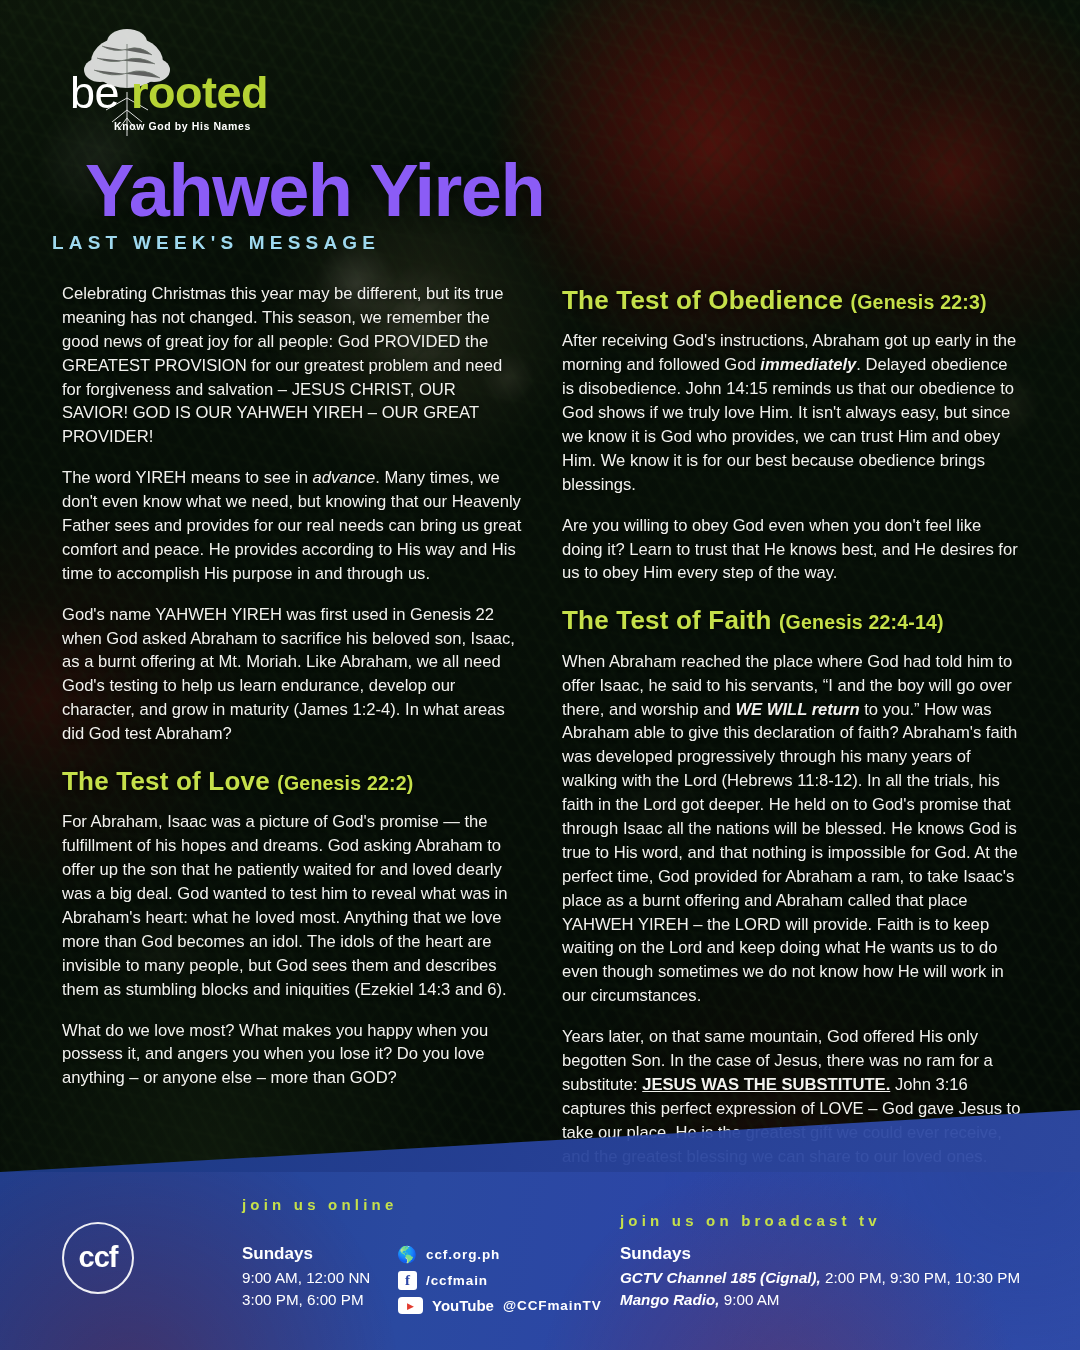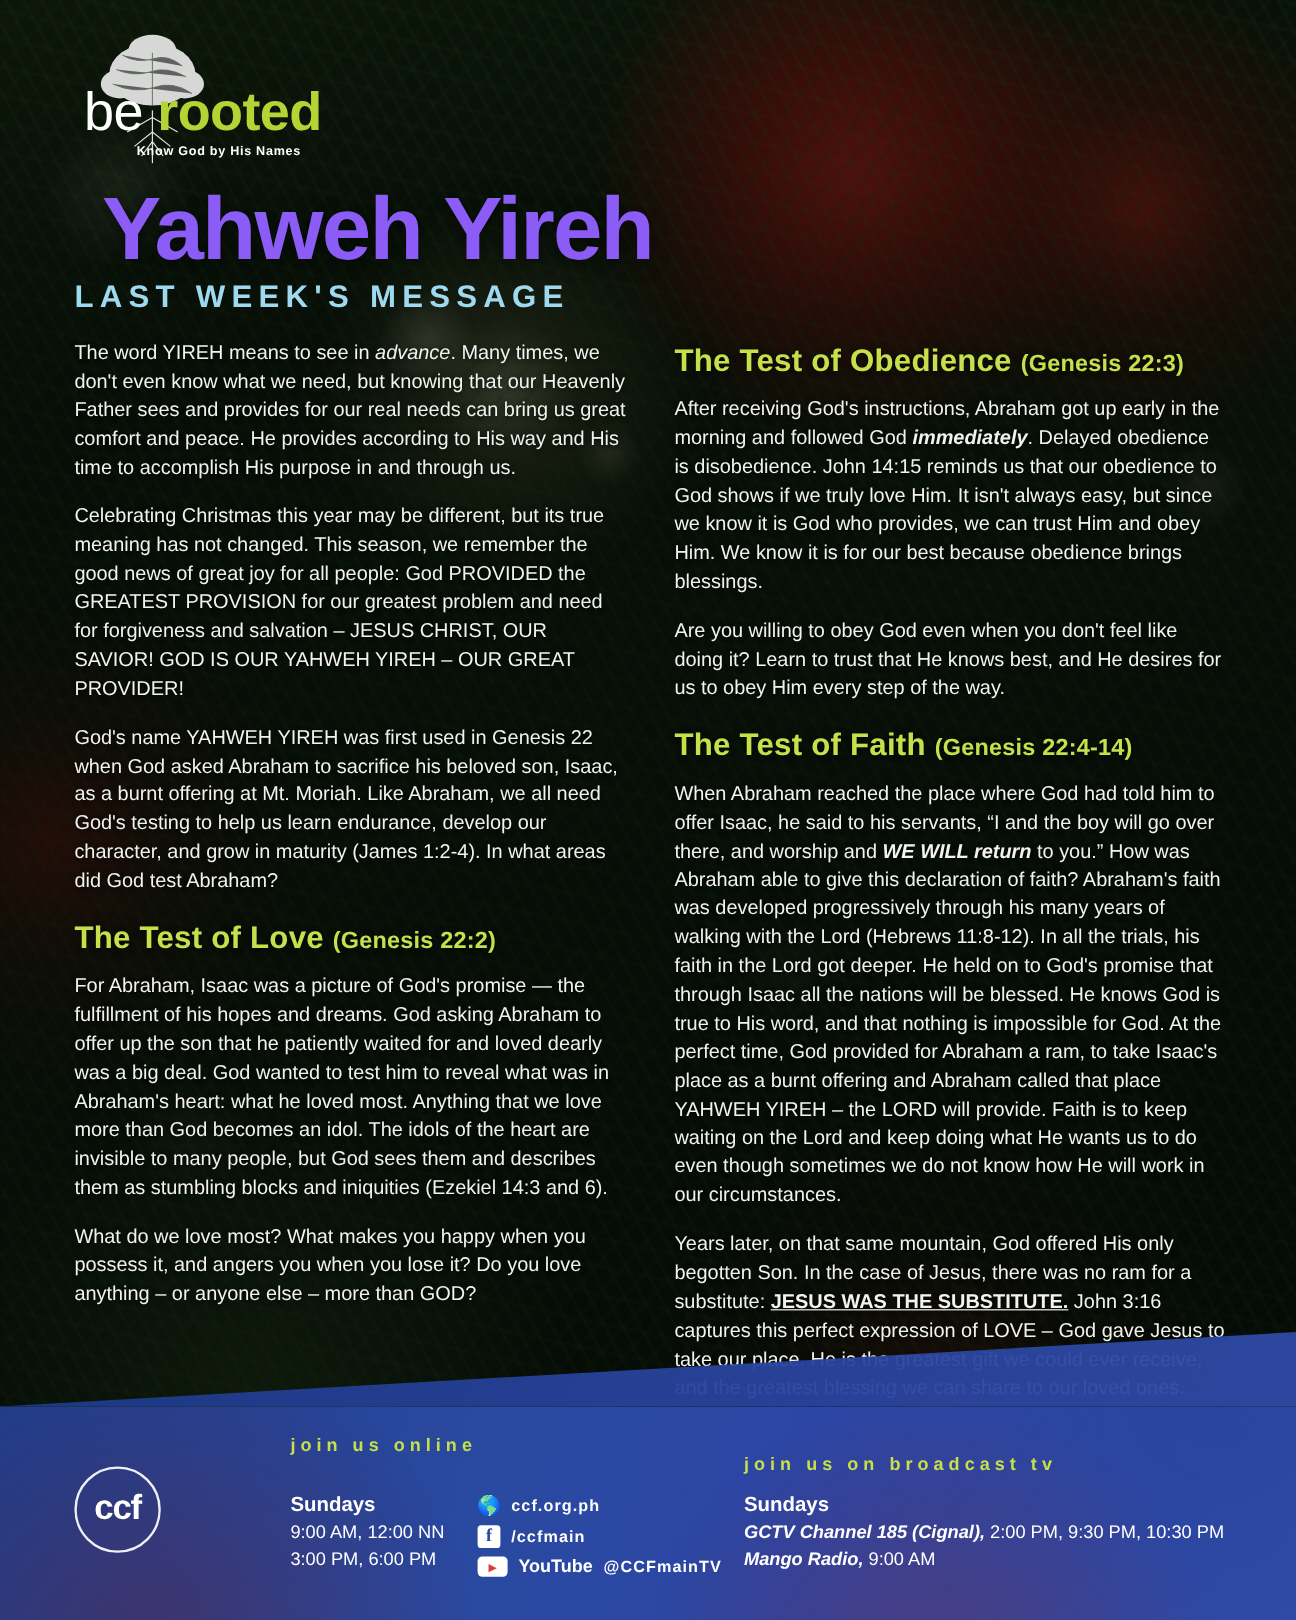--- a/index.html
+++ b/index.html
@@ -71,22 +71,22 @@
   }
 
   .title {
     position: absolute; left: 58px; top: 148px;
     font-size: 74px; font-weight: 700; letter-spacing: -1.5px;
     color: #8b5cf6;
     text-shadow: 0 2px 14px rgba(0,0,0,.55);
     margin-left: 27px;
   }
   .subtitle {
-    position: absolute; left: 62px; top: 232px;
-    font-size: 26px; font-weight: 700; letter-spacing: 5.2px;
+    position: absolute; left: 52px; top: 232px;
+    font-size: 19px; font-weight: 700; letter-spacing: 5.2px;
     color: #9fd9ef;
   }
 
   
   .col {
     position: absolute; top: 282px; width: 462px;
     font-size: 16.6px; line-height: 1.44;
     color: #f2f2ee;
     text-shadow: 0 1px 4px rgba(0,0,0,.7);
   }
@@ -189,22 +189,22 @@
     <div class="logo-text">
       <span>be </span><span class="rooted">rooted</span>
     </div>
     <div class="logo-sub">Know God by His Names</div>
   </div>
 
   <h1 class="title">Yahweh Yireh</h1>
   <div class="subtitle">LAST WEEK'S MESSAGE</div>
 
   <div class="col col-left">
+    <p>Celebrating Christmas this year may be different, but its true meaning has not changed. This season, we remember the good news of great joy for all people: God PROVIDED the GREATEST PROVISION for our greatest problem and need for forgiveness and salvation – JESUS CHRIST, OUR SAVIOR! GOD IS OUR YAHWEH YIREH – OUR GREAT PROVIDER!</p>
     <p><span>The word YIREH means to see in </span><em>advance</em><span>. Many times, we don't even know what we need, but knowing that our Heavenly Father sees and provides for our real needs can bring us great comfort and peace. He provides according to His way and His time to accomplish His purpose in and through us.</span></p>
-    <p>Celebrating Christmas this year may be different, but its true meaning has not changed. This season, we remember the good news of great joy for all people: God PROVIDED the GREATEST PROVISION for our greatest problem and need for forgiveness and salvation – JESUS CHRIST, OUR SAVIOR! GOD IS OUR YAHWEH YIREH – OUR GREAT PROVIDER!</p>
     <p>God's name YAHWEH YIREH was first used in Genesis 22 when God asked Abraham to sacrifice his beloved son, Isaac, as a burnt offering at Mt. Moriah. Like Abraham, we all need God's testing to help us learn endurance, develop our character, and grow in maturity (James 1:2-4). In what areas did God test Abraham?</p>
     <h2 class="heading"><span>The Test of Love</span> <span class="ref">(Genesis 22:2)</span></h2>
     <p>For Abraham, Isaac was a picture of God's promise — the fulfillment of his hopes and dreams. God asking Abraham to offer up the son that he patiently waited for and loved dearly was a big deal. God wanted to test him to reveal what was in Abraham's heart: what he loved most. Anything that we love more than God becomes an idol. The idols of the heart are invisible to many people, but God sees them and describes them as stumbling blocks and iniquities (Ezekiel 14:3 and 6).</p>
     <p>What do we love most? What makes you happy when you possess it, and angers you when you lose it? Do you love anything – or anyone else – more than GOD?</p>
   </div>
 
   <div class="col col-right">
     <h2 class="heading"><span>The Test of Obedience</span> <span class="ref">(Genesis 22:3)</span></h2>
     <p><span>After receiving God's instructions, Abraham got up early in the morning and followed God </span><b>immediately</b><span>. Delayed obedience is disobedience. John 14:15 reminds us that our obedience to God shows if we truly love Him. It isn't always easy, but since we know it is God who provides, we can trust Him and obey Him. We know it is for our best because obedience brings blessings.</span></p>
     <p>Are you willing to obey God even when you don't feel like doing it? Learn to trust that He knows best, and He desires for us to obey Him every step of the way.</p>

